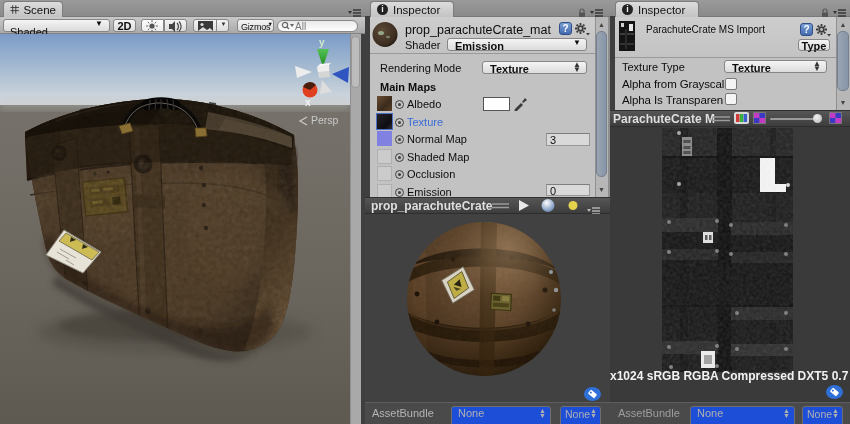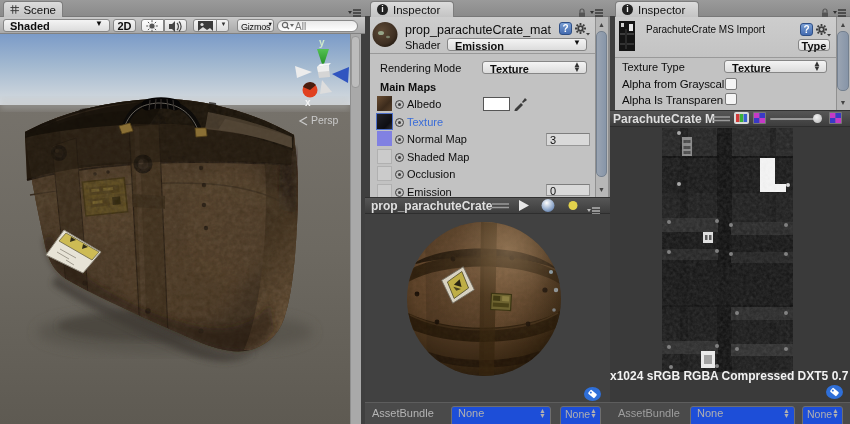--- a/index.html
+++ b/index.html
@@ -46,21 +46,21 @@
       <g stroke="#333" stroke-width="1.4">
         <line x1="5" y1="1" x2="13" y2="1"></line>
         <line x1="5" y1="4" x2="13" y2="4"></line>
         <line x1="5" y1="7" x2="13" y2="7"></line>
       </g>
     </svg>
 </div>
 
 <div class="abs" style="left:0;top:17px;width:365px;height:17px;background:linear-gradient(#c9c9c9,#a9a9a9);border-bottom:1px solid #828282;box-sizing:border-box"></div>
 <div class="dd" style="left:3px;top:19px;width:107px;height:13px">
-    <span style="position:absolute;left:6px;top:0px;font-weight:700">Shaded</span>
+    <span style="position:absolute;left:6px;top:6px;font-weight:400">Shaded</span>
     <span style="position:absolute;right:6px;top:-1px;font-size:8px">▼</span>
   </div>
 <div class="dd" style="left:113px;top:19px;width:23px;height:13px;border-radius:3px;text-align:center;font-weight:700;padding-top:0px">2D</div>
 <div class="dd" style="left:141px;top:19px;width:23px;height:13px;border-radius:3px 0 0 3px;background:linear-gradient(#fdfdfd,#ececec)">
  <svg width="13" height="13" style="margin:0 0 0 4px">
       <g fill="#555">
         <circle cx="6" cy="6" r="2.6"></circle>
         <g stroke="#555" stroke-width="1">
           <line x1="6" y1="0.2" x2="6" y2="2.2"></line>
           <line x1="6" y1="9.8" x2="6" y2="11.8"></line>

